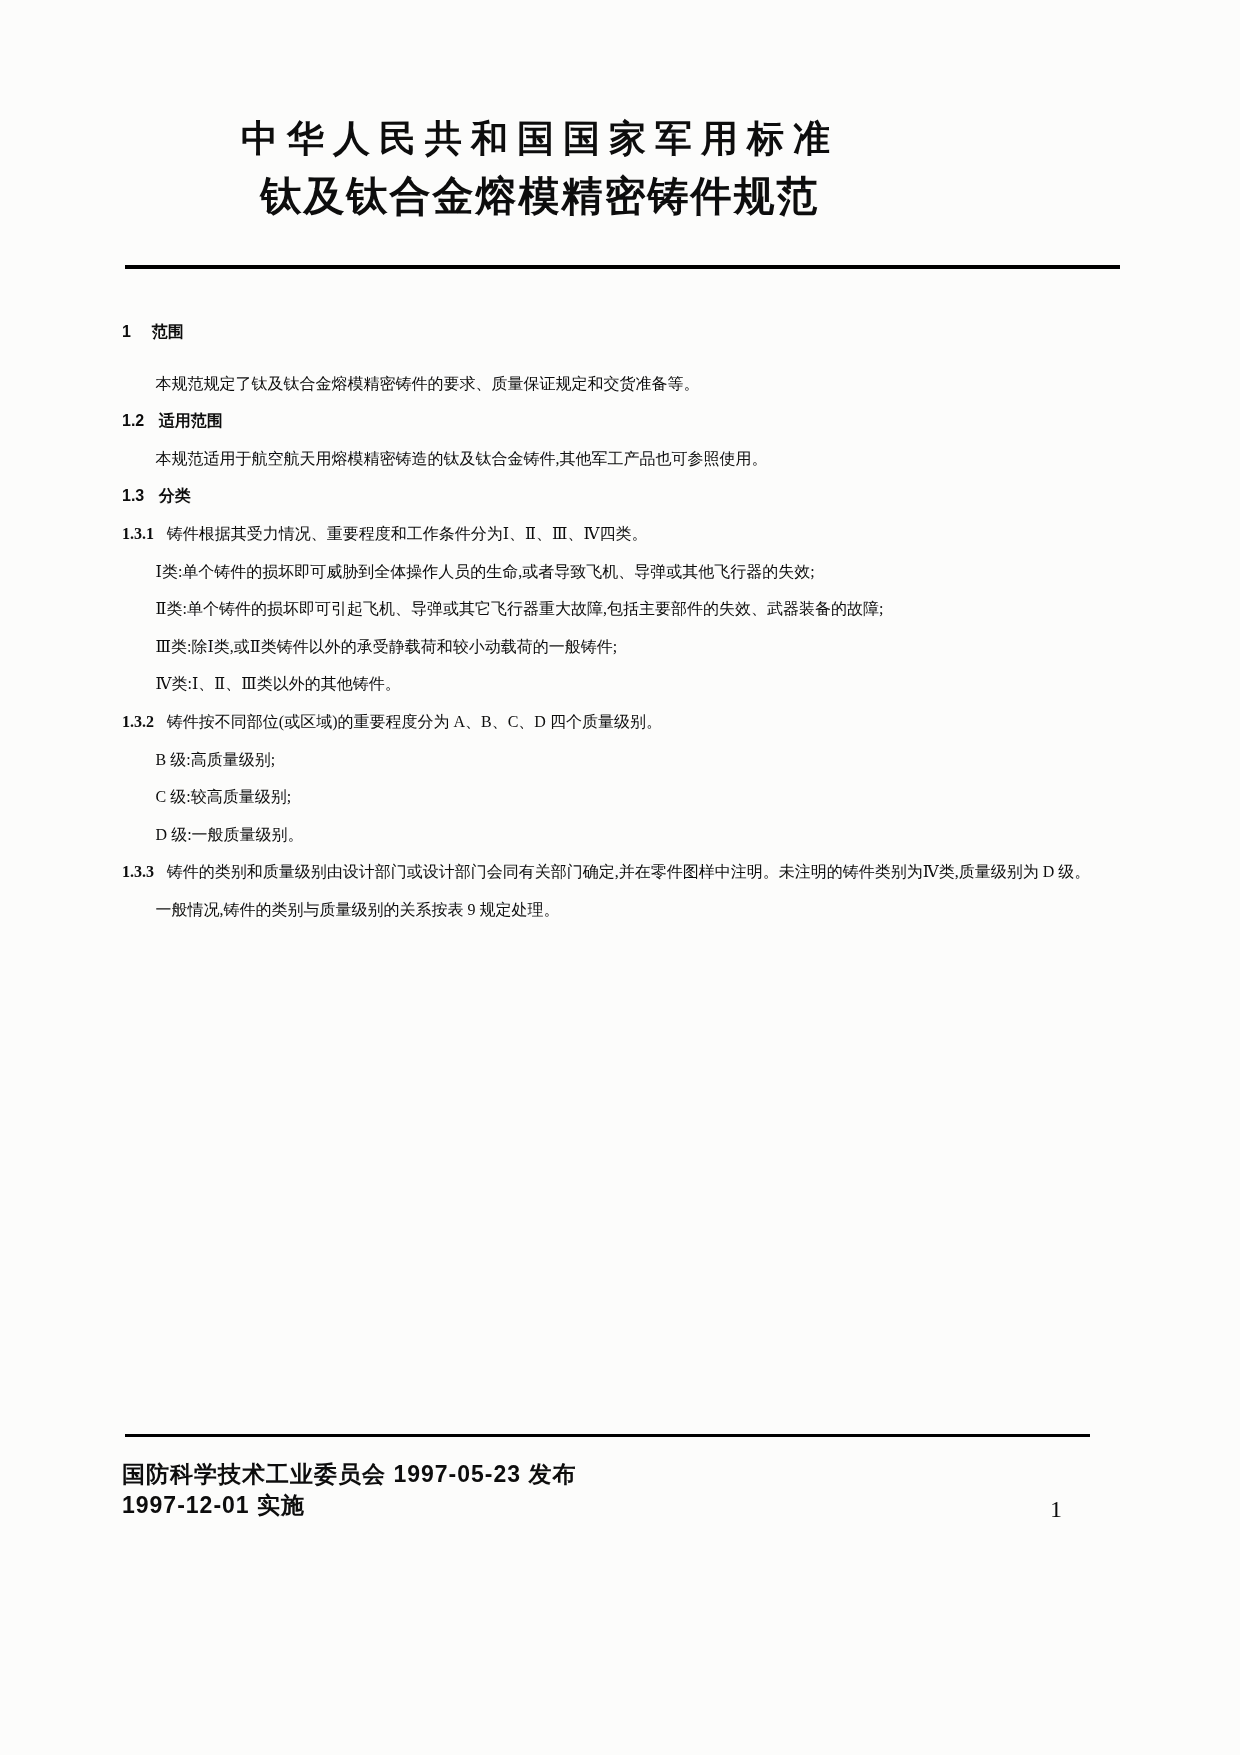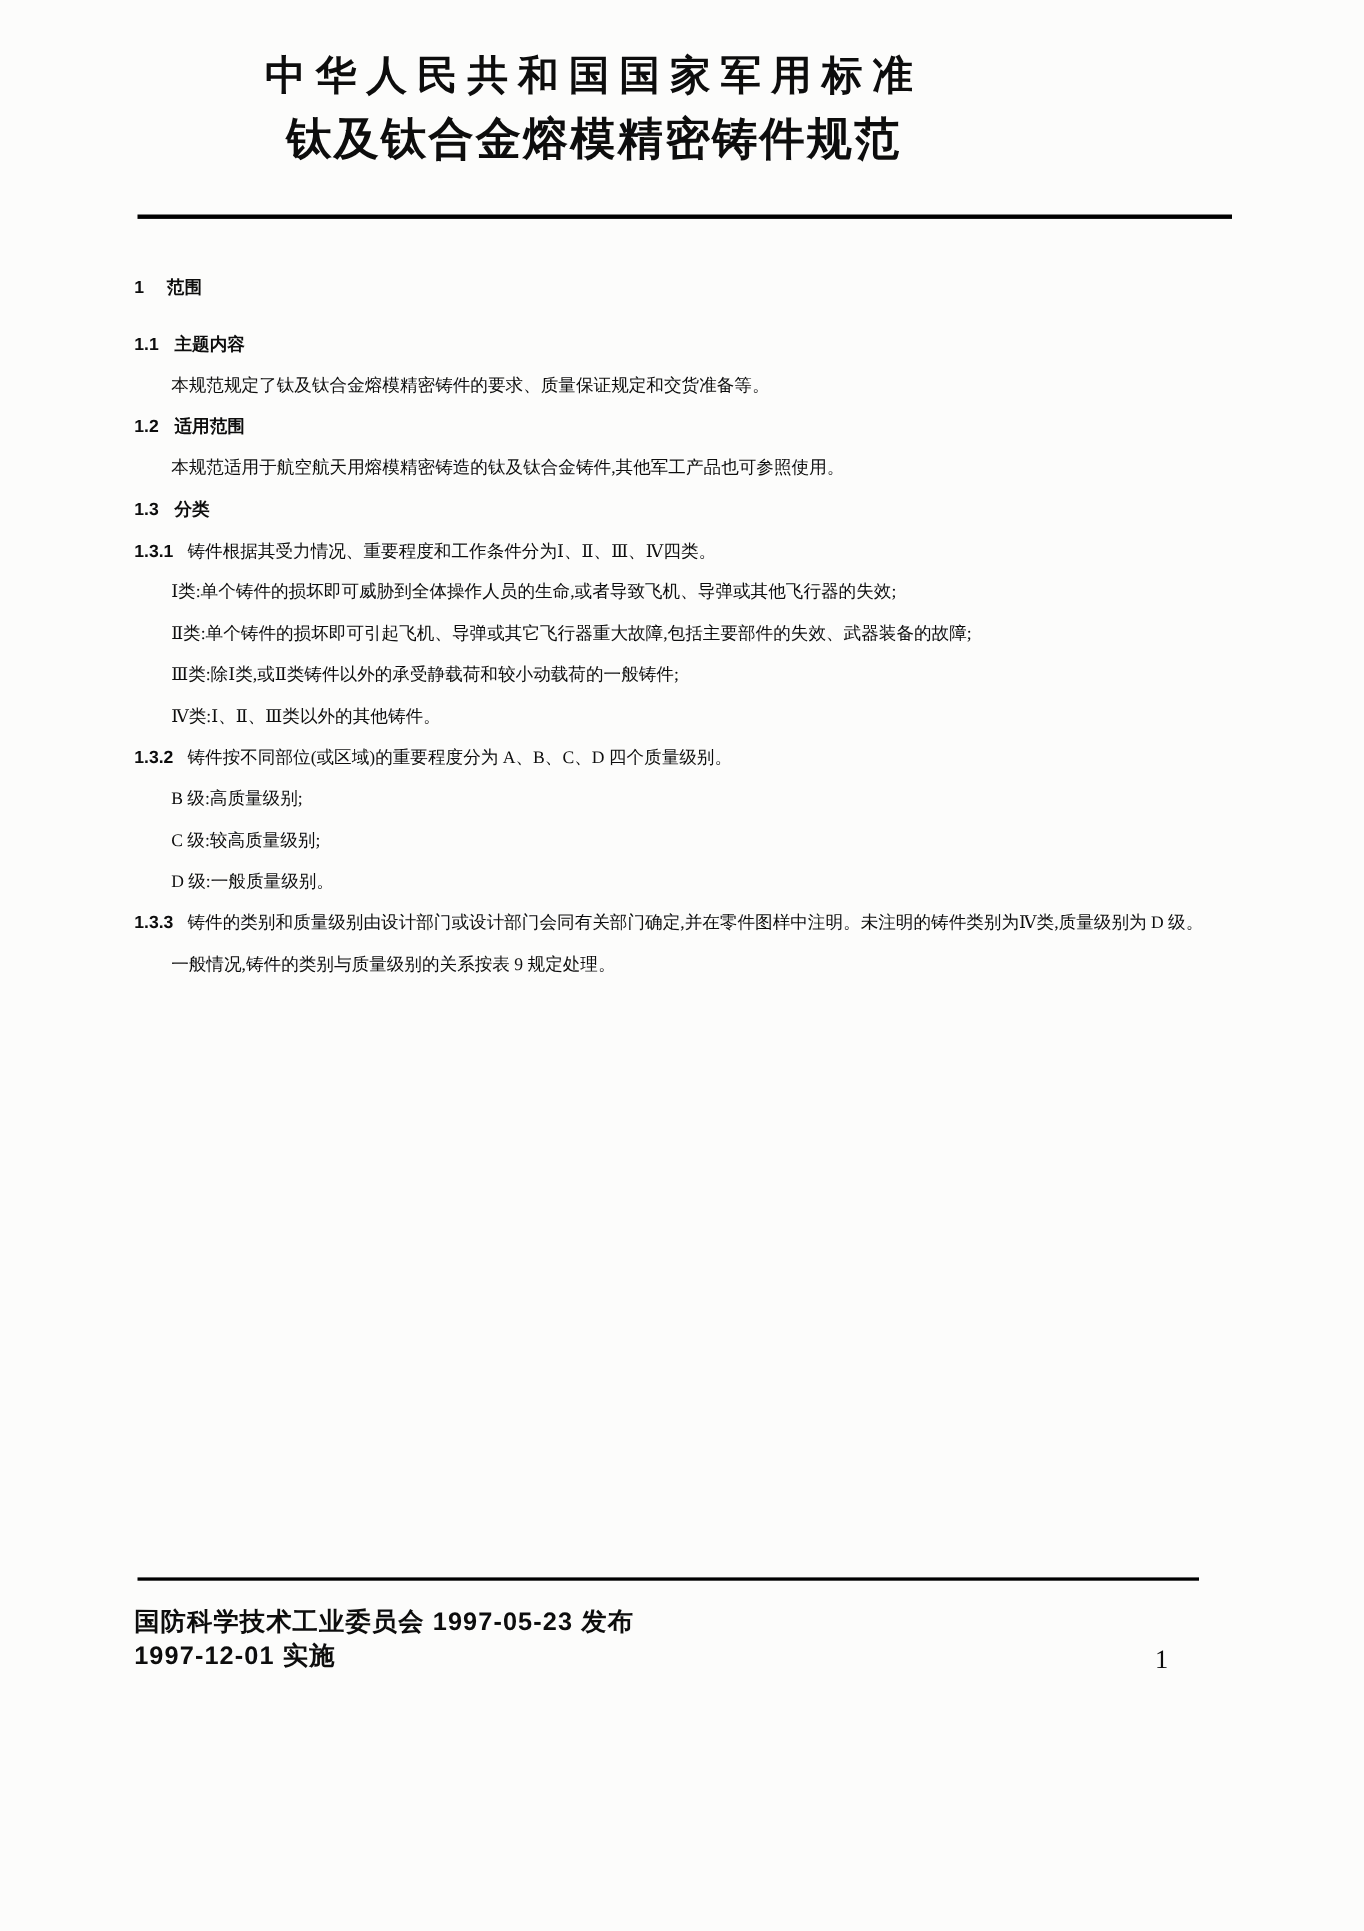--- a/index.html
+++ b/index.html
@@ -10,21 +10,21 @@
     width: 1240px;
     height: 1755px;
     background: #fcfcfb;
     color: #0d0d0d;
     font-family: "Liberation Serif", "DejaVu Serif", serif;
     overflow: hidden;
   }
 
   
   .header {
-    padding-top: 48px;
+    padding-top: 118px;
     width: 1080px;
     text-align: center;
   }
   .org-title {
     font-family: "Liberation Sans", "DejaVu Sans", sans-serif;
     font-weight: bold;
     font-size: 37px;
     line-height: 42px;
     letter-spacing: 9px;
     white-space: nowrap;
@@ -74,21 +74,21 @@
   .doc-body p { margin: 0; }
   .h-sec {
     font-family: "Liberation Sans", "DejaVu Sans", sans-serif;
     font-weight: bold;
     text-align: left;
   }
   .h-sec .num { margin-right: 1.3em; }
   .h-sec.sub .num { margin-right: 0.9em; }
   .mb-extra { margin-bottom: 14px !important; }
   .cnum {
-    font-family: Liberation Sans, sans-serif;
+    font-family: Liberation Serif, serif;
     font-weight: bold;
     margin-right: 0.8em;
     margin-top: 20px;
   }
   .indent { text-indent: 2.1em; }
 
   
   .foot-rule {
     position: absolute;
     left: 125px;
@@ -128,21 +128,20 @@
     <div class="org-title">中华人民共和国国家军用标准</div>
     <div class="doc-title">钛及钛合金熔模精密铸件规范</div>
   </div>
 
   <div class="head-rule"></div>
 
   <div class="doc-body">
 
     <p class="h-sec mb-extra"><span class="num">1</span><span>范围</span></p>
 
-    <p class="h-sec sub"><span class="num">1.1</span><span>主题内容</span></p>
 
     <p class="indent">本规范规定了钛及钛合金熔模精密铸件的要求、质量保证规定和交货准备等。</p>
 
     <p class="h-sec sub"><span class="num">1.2</span><span>适用范围</span></p>
 
     <p class="indent">本规范适用于航空航天用熔模精密铸造的钛及钛合金铸件,其他军工产品也可参照使用。</p>
 
     <p class="h-sec sub"><span class="num">1.3</span><span>分类</span></p>
 
     <p><span class="cnum">1.3.1</span><span>铸件根据其受力情况、重要程度和工作条件分为Ⅰ、Ⅱ、Ⅲ、Ⅳ四类。</span></p>

